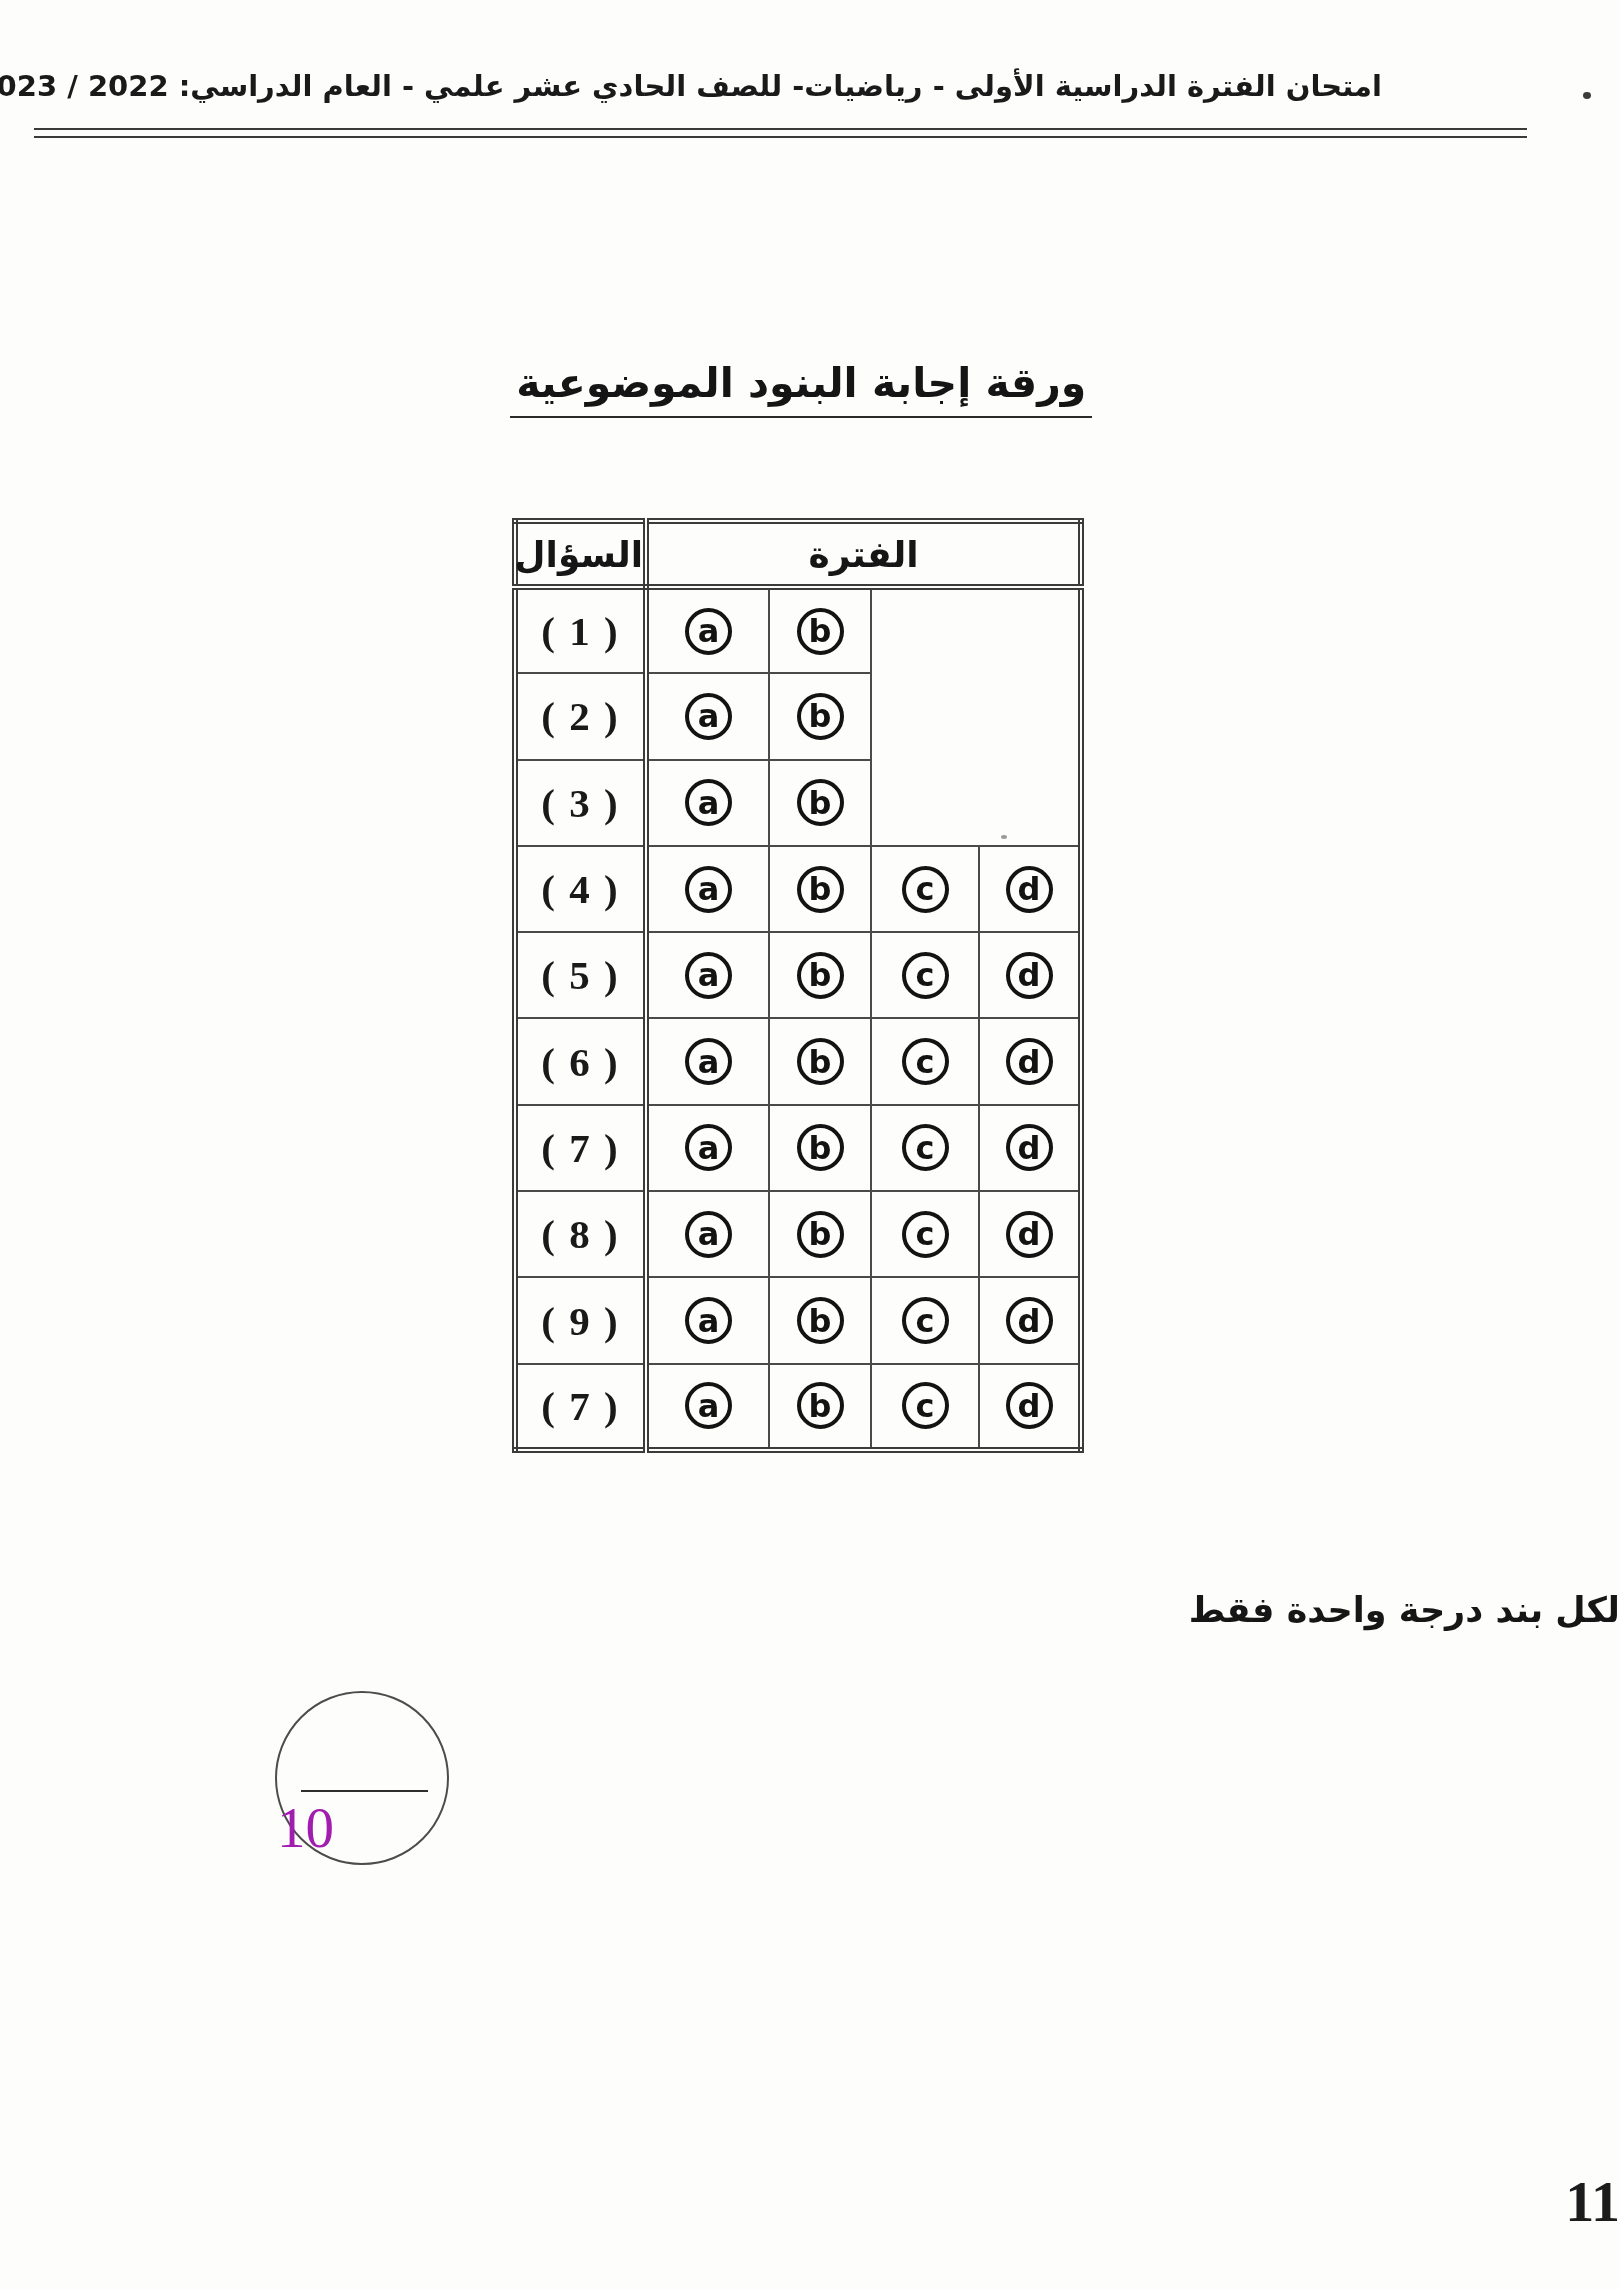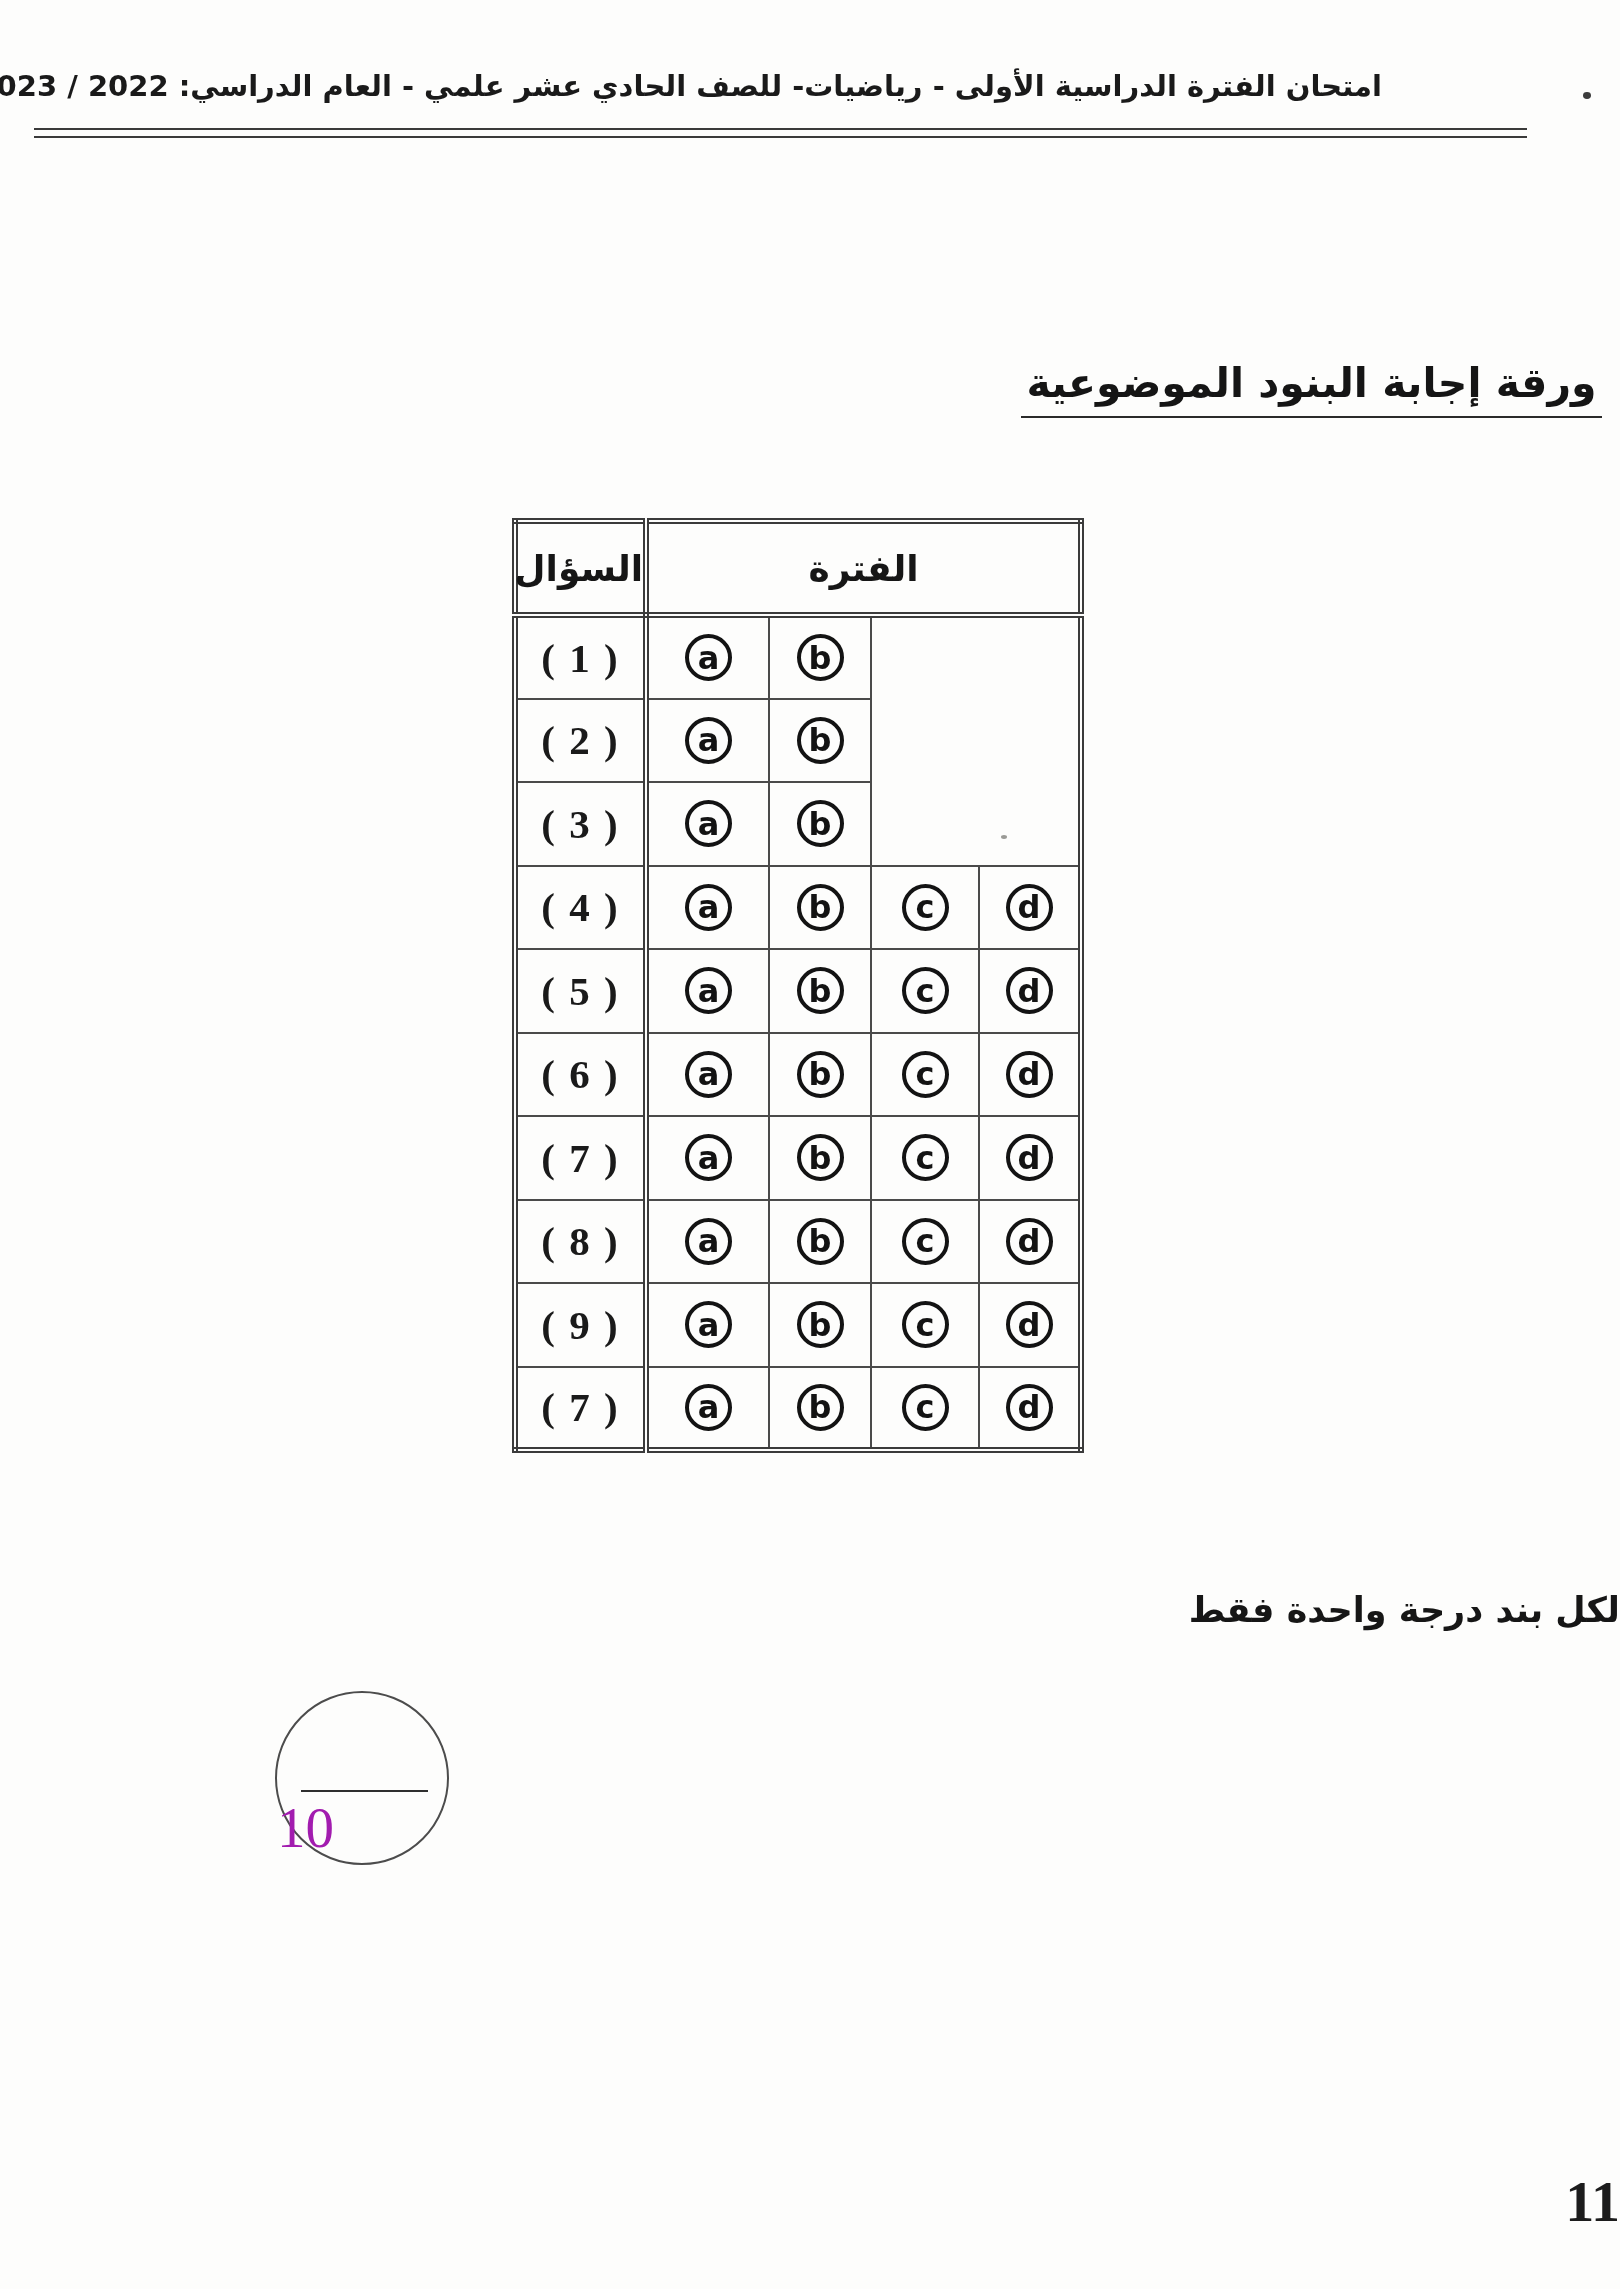--- a/index.html
+++ b/index.html
@@ -17,36 +17,36 @@
   }
   .ink-dot {
     position:absolute; left:1583px; top:92px; width:7.8px; height:6.9px;
     background:#3c3c3c; border-radius:50%;
   }
   .header-divider {
     position:absolute; left:34px; top:128px; width:1493px; height:5.9px;
     border-top:2.9px solid #3a3a3a; border-bottom:2.9px solid #3a3a3a;
   }
   .sheet-title {
-    position:absolute; top:359px; left:0; right:17.6px; 
+    position:absolute; top:359px; left:0; right:17.6px; text-align:center;
     direction:rtl; font-size:41px; font-weight:bold; color:#151515;
   }
   .sheet-title .underline { border-bottom:2.9px solid #2a2a2a; padding:0 5.9px 8.8px 5.9px; }
 
   table.answer-table {
     position:absolute; left:512px; top:518px;
     width:567px; height:935px;
     border-collapse:collapse; table-layout:fixed;
     border:6.9px double #3b3b3b;
     background:#fdfdfc;
   }
   table.answer-table th, table.answer-table td {
     border:2px solid #4a4a4a; padding:0; text-align:center; vertical-align:middle;
   }
-  table.answer-table thead tr { height:94px; }
+  table.answer-table thead tr { height:66px; }
   table.answer-table tbody tr { height:83px; }
   table.answer-table th {
     border-bottom:6.9px double #3b3b3b;
     font-family:"DejaVu Sans", sans-serif;
     font-weight:bold; font-size:36px; color:#161616; direction:rtl;
   }
   table.answer-table th.qcol, table.answer-table td.qcell {
     border-right:6.9px double #3b3b3b;
   }
   td.qcell {

